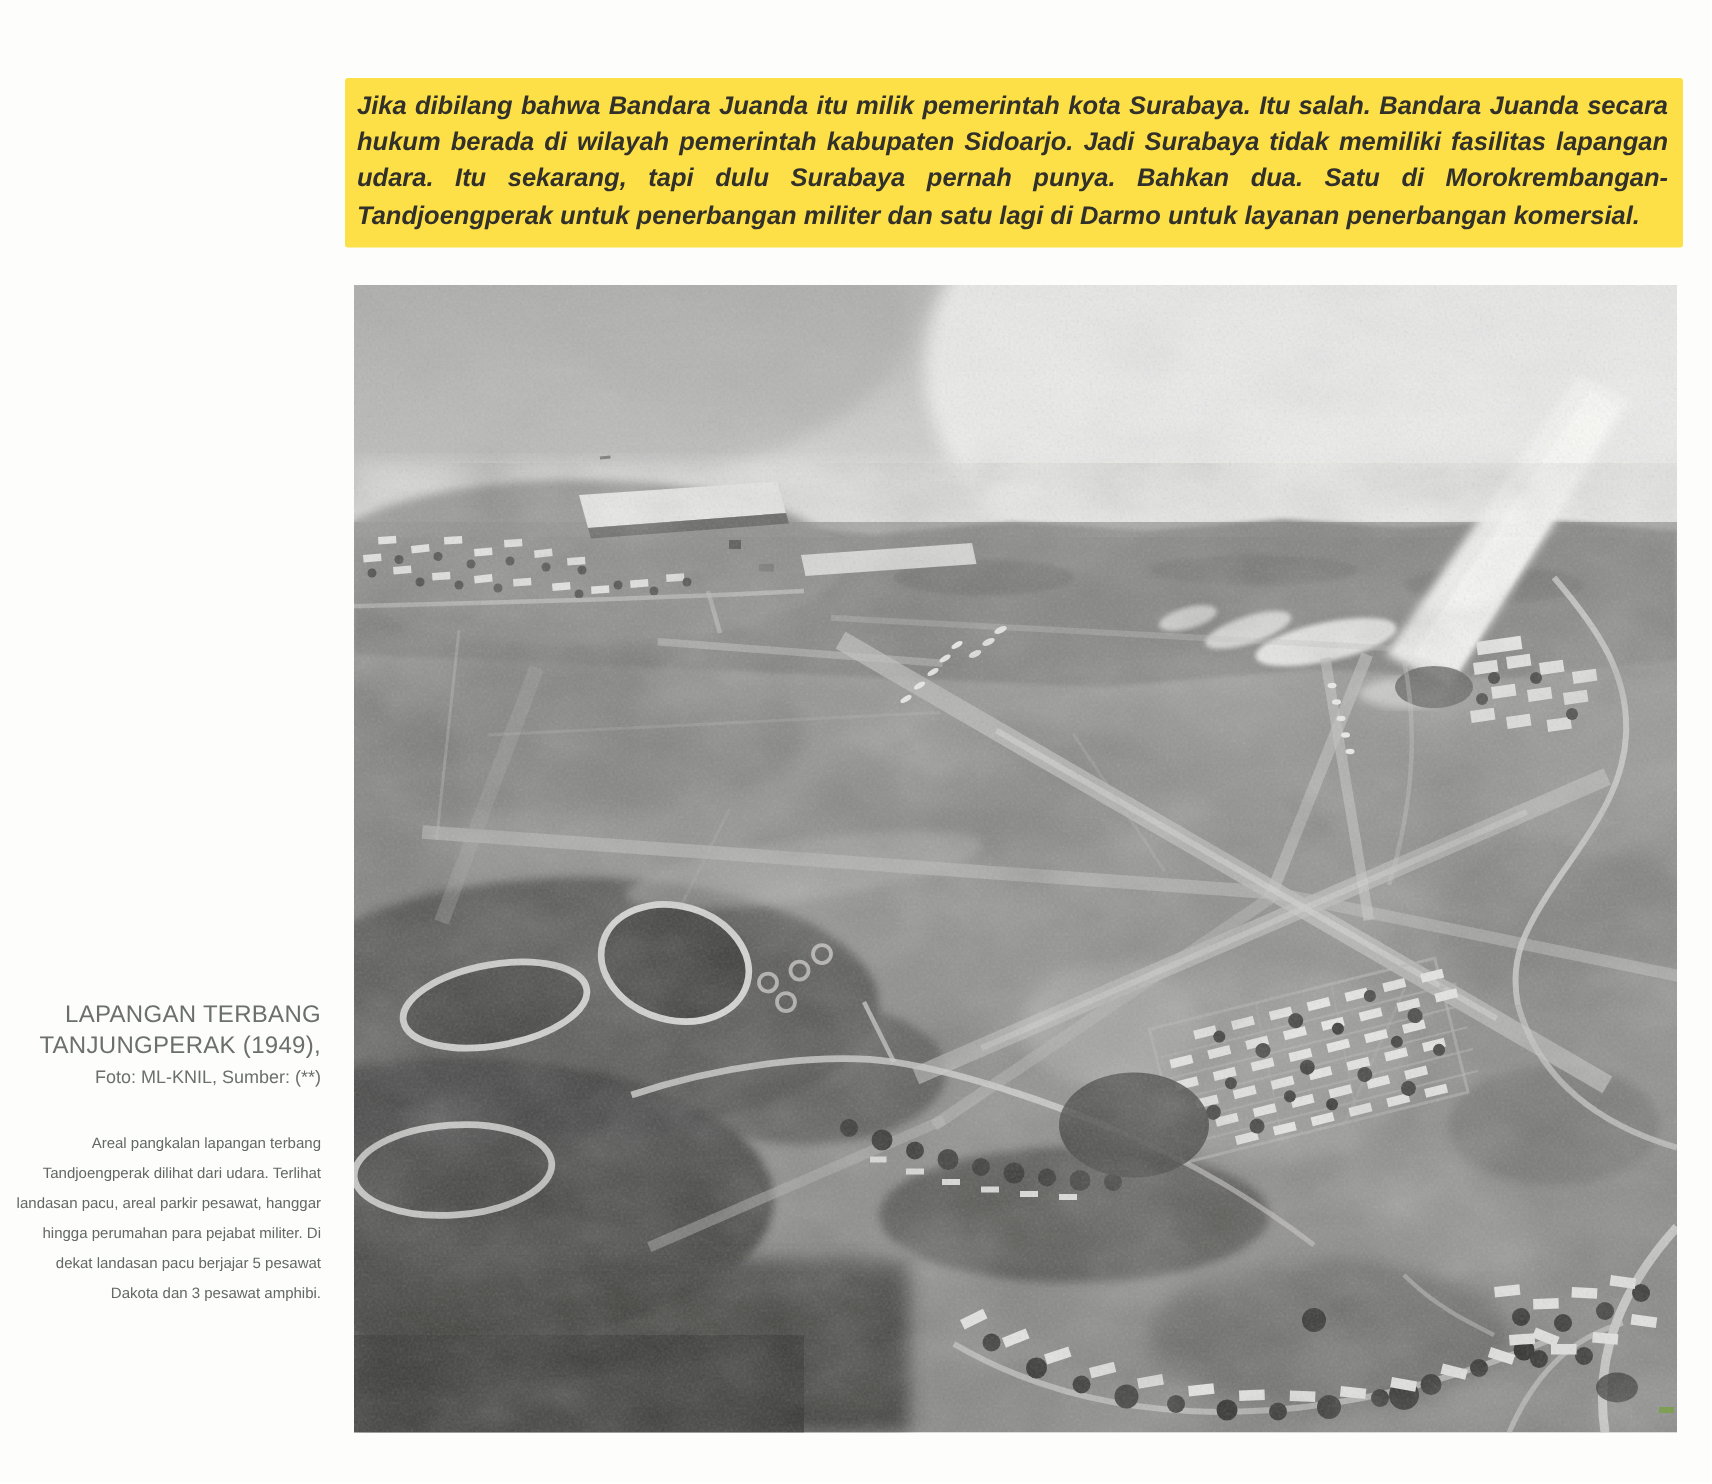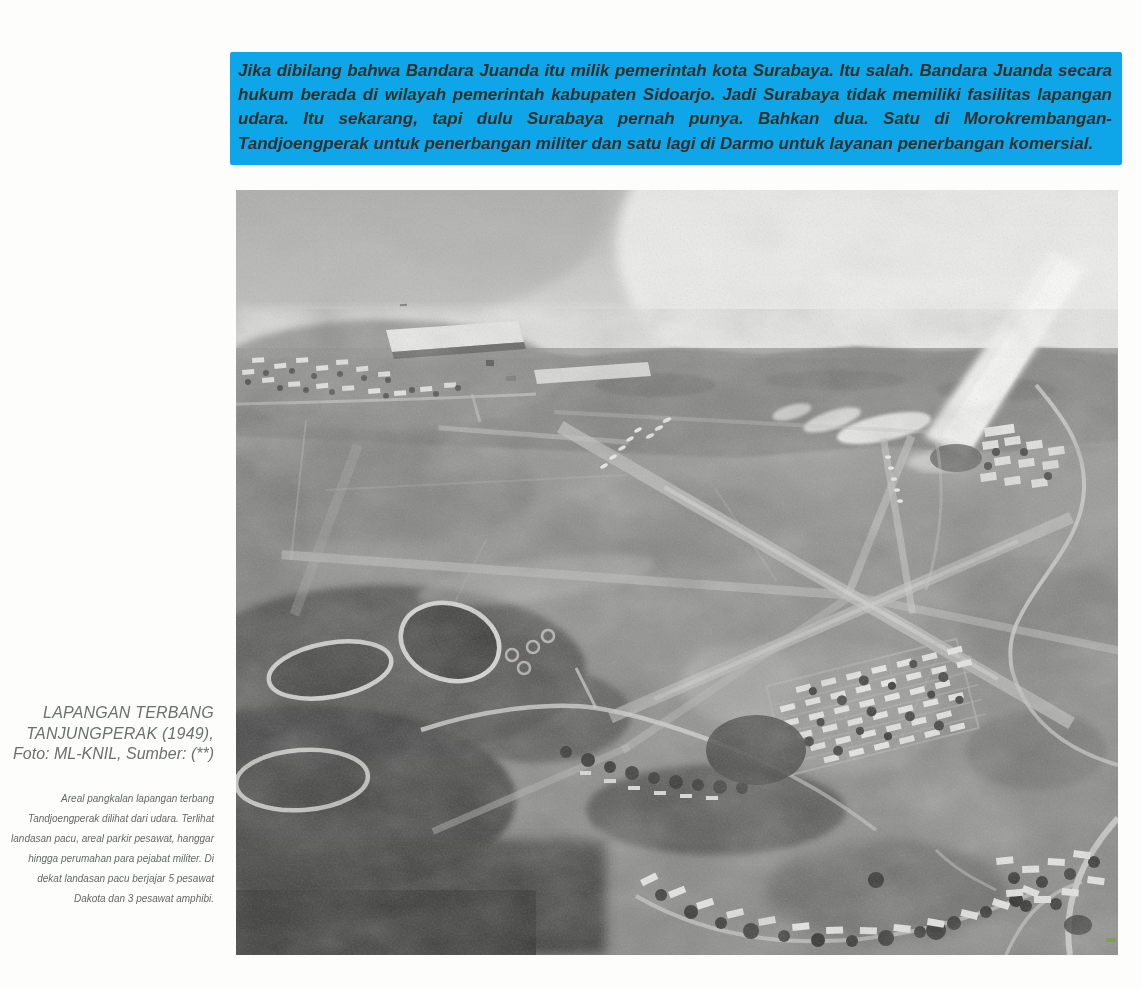--- a/index.html
+++ b/index.html
@@ -4,37 +4,37 @@
 <style>
   html,body { margin:0; padding:0; background:#ffffff; }
   .page {
     position:relative; width:1141px; height:989px;
     background:#fdfdfc; overflow:hidden;
     font-family:"Liberation Sans", sans-serif;
   }
   .intro-note {
     position:absolute; left:230px; top:52px; width:874px;
     padding:7px 10px 9px 8px;
-    background:#0ea5e9;
+    background:#fde047;
     color:#32302a;
     font-style:italic; font-weight:bold;
     font-size:17px; line-height:24.2px;
     text-align:justify; text-align-last:left;
     border-radius:2px;
   }
   .photo-wrap {
     position:absolute; left:236px; top:190px; width:882px; height:765px;
   }
   .photo-wrap svg { display:block; width:100%; height:100%; }
   .caption {
     position:absolute; left:8px; top:666px; width:206px;
-    text-align:right; font-style:italic; color:#6b706d;margin-top:36px;
+    text-align:right; color:#6b706d;
   }
   .caption-title { font-size:16px; line-height:21px; letter-spacing:.2px; }
-  .caption-credit { font-size:16px; line-height:16px; margin-top:2px; }
+  .caption-credit { font-size:12px; line-height:16px; margin-top:2px; }
   .caption-body {
     margin-top:27px; font-size:10px; line-height:20px; color:#636865;
   }
 </style>
 </head>
 <body>
 
 <div class="page">
 
   <div class="intro-note">Jika dibilang bahwa Bandara Juanda itu milik pemerintah kota Surabaya. Itu salah. Bandara Juanda secara hukum berada di wilayah pemerintah kabupaten Sidoarjo. Jadi Surabaya tidak memiliki fasilitas lapangan udara. Itu sekarang, tapi dulu Surabaya pernah punya. Bahkan dua. Satu di Morokrembangan-Tandjoengperak untuk penerbangan militer dan satu lagi di Darmo untuk layanan penerbangan komersial.</div>

